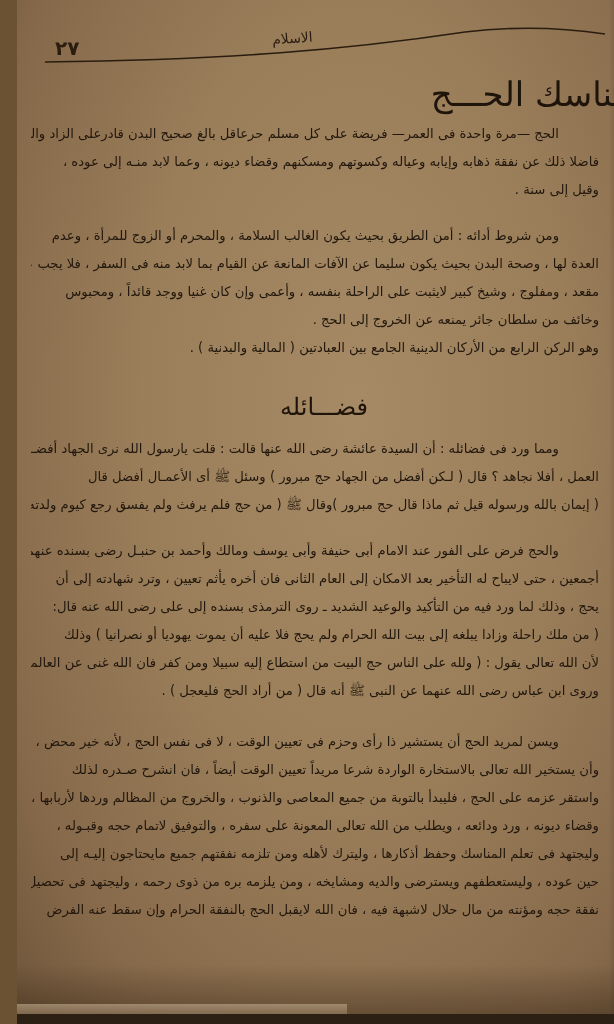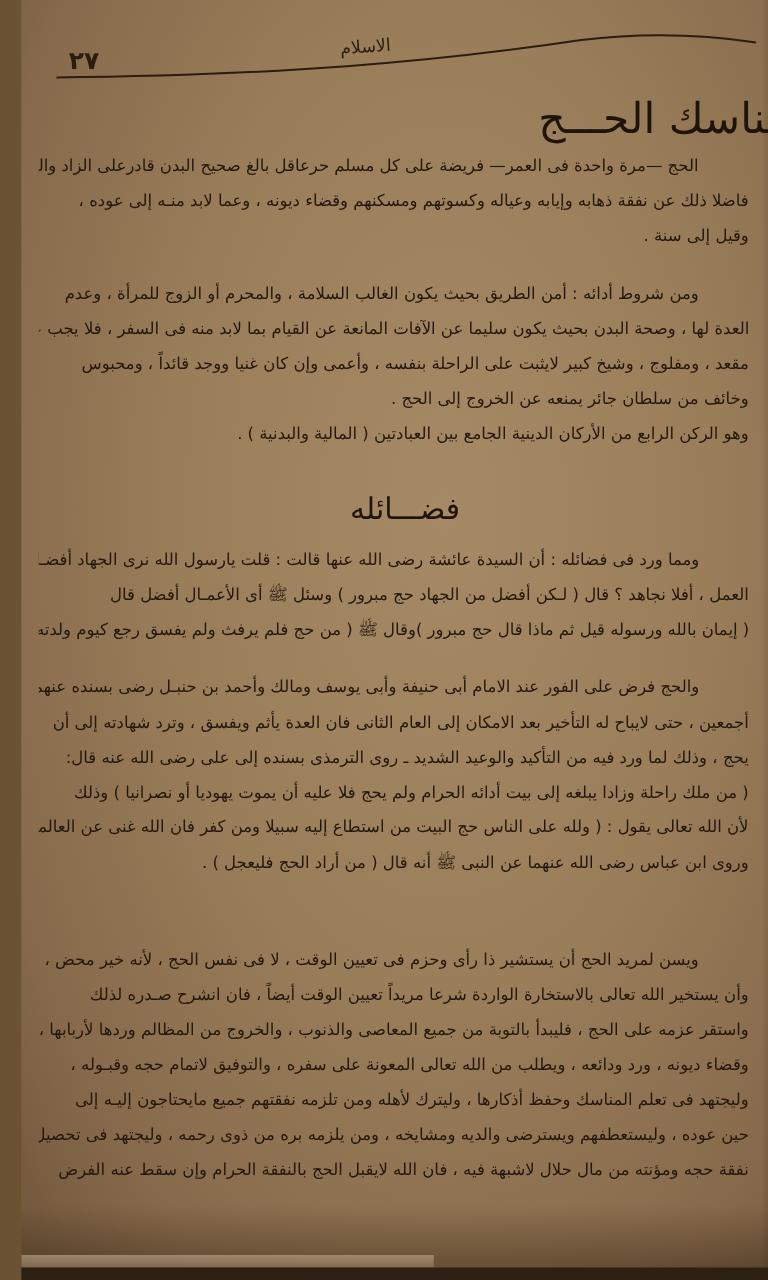--- a/index.html
+++ b/index.html
@@ -101,28 +101,28 @@
   <div class="section-title">فضـــائله</div>
 
   <div class="text" style="top:435px;">
     <span class="line indent">ومما ورد فى فضائله : أن السيدة عائشة رضى الله عنها قالت : قلت يارسول الله نرى الجهاد أفضـل</span>
     <span class="line">العمل ، أفلا نجاهد ؟ قال ( لـكن أفضل من الجهاد حج مبرور ) وسئل ﷺ أى الأعمـال أفضل قال</span>
     <span class="line">( إيمان بالله ورسوله قيل ثم ماذا قال حج مبرور )وقال ﷺ ( من حج فلم يرفث ولم يفسق رجع كيوم ولدته أمه)</span>
   </div>
 
   <div class="text" style="top:537px;">
     <span class="line indent">والحج فرض على الفور عند الامام أبى حنيفة وأبى يوسف ومالك وأحمد بن حنبـل رضى بسنده عنهم</span>
-    <span class="line">أجمعين ، حتى لايباح له التأخير بعد الامكان إلى العام الثانى فان العدة يأثم ويفسق ، وترد شهادته إلى أن</span>
+    <span class="line">أجمعين ، حتى لايباح له التأخير بعد الامكان إلى العام الثانى فان أخره يأثم تعيين ، وترد شهادته إلى أن</span>
     <span class="line">يحج ، وذلك لما ورد فيه من التأكيد والوعيد الشديد ـ روى الترمذى بسنده إلى على رضى الله عنه قال:</span>
-    <span class="line">( من ملك راحلة وزادا يبلغه إلى بيت أدائه الحرام ولم يحج فلا عليه أن يموت يهوديا أو نصرانيا ) وذلك</span>
+    <span class="line">( من ملك راحلة وزادا يبلغه إلى بيت الله الحرام ولم يحج فلا عليه أن يموت يهوديا أو نصرانيا ) وذلك</span>
     <span class="line">لأن الله تعالى يقول : ( ولله على الناس حج البيت من استطاع إليه سبيلا ومن كفر فان الله غنى عن العالمين</span>
     <span class="line">وروى ابن عباس رضى الله عنهما عن النبى ﷺ أنه قال ( من أراد الحج فليعجل ) .</span>
   </div>
 
-  <div class="text" style="top:728px;margin-top:27px;">
+  <div class="text" style="top:728px;">
     <span class="line indent">ويسن لمريد الحج أن يستشير ذا رأى وحزم فى تعيين الوقت ، لا فى نفس الحج ، لأنه خير محض ،</span>
     <span class="line">وأن يستخير الله تعالى بالاستخارة الواردة شرعا مريداً تعيين الوقت أيضاً ، فان انشرح صـدره لذلك</span>
     <span class="line">واستقر عزمه على الحج ، فليبدأ بالتوبة من جميع المعاصى والذنوب ، والخروج من المظالم وردها لأربابها ،</span>
     <span class="line">وقضاء ديونه ، ورد ودائعه ، ويطلب من الله تعالى المعونة على سفره ، والتوفيق لاتمام حجه وقبـوله ،</span>
     <span class="line">وليجتهد فى تعلم المناسك وحفظ أذكارها ، وليترك لأهله ومن تلزمه نفقتهم جميع مايحتاجون إليـه إلى</span>
     <span class="line">حين عوده ، وليستعطفهم ويسترضى والديه ومشايخه ، ومن يلزمه بره من ذوى رحمه ، وليجتهد فى تحصيل</span>
     <span class="line">نفقة حجه ومؤنته من مال حلال لاشبهة فيه ، فان الله لايقبل الحج بالنفقة الحرام وإن سقط عنه الفرض</span>
   </div>
 
   <div class="right-edge"></div>

